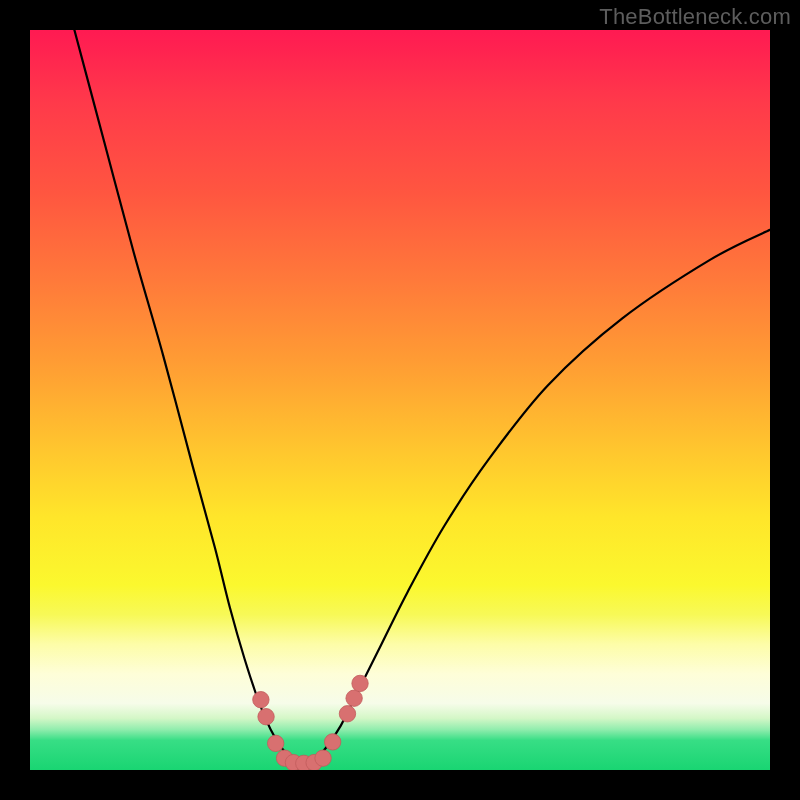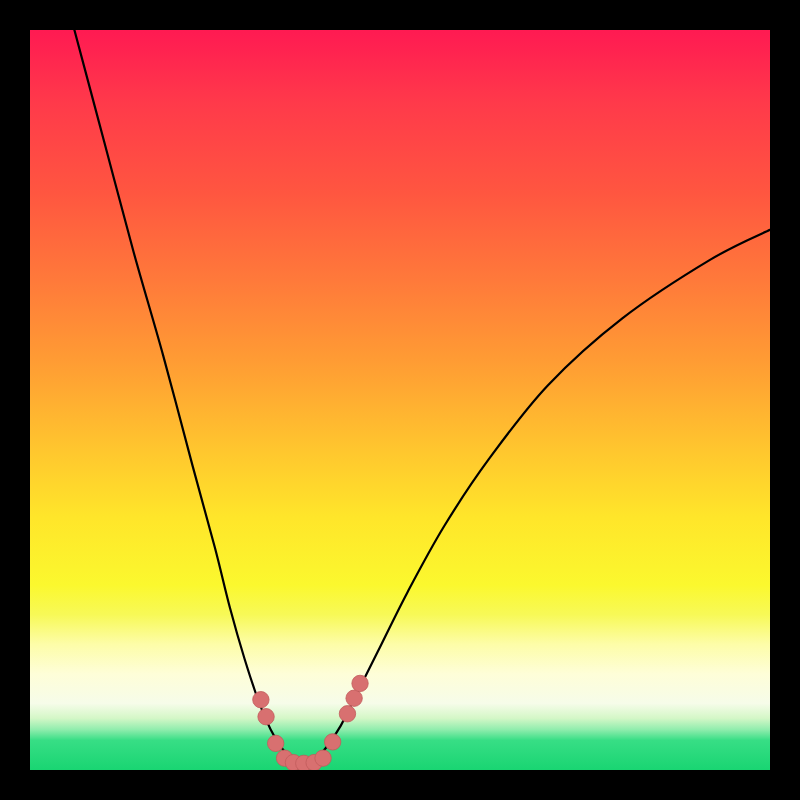--- a/index.html
+++ b/index.html
@@ -60,20 +60,21 @@
   svg.curve {
     position: absolute;
     inset: 0;
   }
 </style>
 </head>
 <body>
 
 <div class="frame">
 
+  <div class="watermark">TheBottleneck.com</div>
 
   <div class="plot-area">
     <div class="gradient-bg"></div>
 
     <svg class="curve" viewBox="0 0 740 740" preserveAspectRatio="none">
       <path id="curve-path" fill="none" stroke="#000000" stroke-width="2.2" stroke-linecap="round" stroke-linejoin="round" d="M 44.40 0.00 C 49.33 18.50, 64.13 74.00, 74.00 111.00 C 83.87 148.00, 93.73 186.23, 103.60 222.00 C 113.47 257.77, 123.33 289.83, 133.20 325.60 C 143.07 361.37, 154.17 404.53, 162.80 436.60 C 171.43 468.67, 178.83 494.57, 185.00 518.00 C 191.17 541.43, 194.87 558.70, 199.80 577.20 C 204.73 595.70, 209.67 612.97, 214.60 629.00 C 219.53 645.03, 225.08 661.68, 229.40 673.40 C 233.72 685.12, 236.80 691.90, 240.50 699.30 C 244.20 706.70, 247.90 712.87, 251.60 717.80 C 255.30 722.73, 259.00 726.43, 262.70 728.90 C 266.40 731.37, 270.10 732.60, 273.80 732.60 C 277.50 732.60, 281.20 731.37, 284.90 728.90 C 288.60 726.43, 291.68 723.35, 296.00 717.80 C 300.32 712.25, 305.87 704.23, 310.80 695.60 C 315.73 686.97, 319.43 678.33, 325.60 666.00 C 331.77 653.67, 339.17 638.87, 347.80 621.60 C 356.43 604.33, 366.30 583.37, 377.40 562.40 C 388.50 541.43, 400.83 518.00, 414.40 495.80 C 427.97 473.60, 441.53 452.63, 458.80 429.20 C 476.07 405.77, 495.80 378.63, 518.00 355.20 C 540.20 331.77, 564.87 309.57, 592.00 288.60 C 619.13 267.63, 656.13 244.20, 680.80 229.40 C 705.47 214.60, 730.13 204.73, 740.00 199.80"></path>
       <g id="markers-group">
           <circle cx="230.88" cy="669.70" r="8.2" fill="#d87070" stroke="#c25c5c" stroke-width="0.8"></circle>
           <circle cx="236.06" cy="686.72" r="8.2" fill="#d87070" stroke="#c25c5c" stroke-width="0.8"></circle>
           <circle cx="245.68" cy="713.36" r="8.2" fill="#d87070" stroke="#c25c5c" stroke-width="0.8"></circle>

